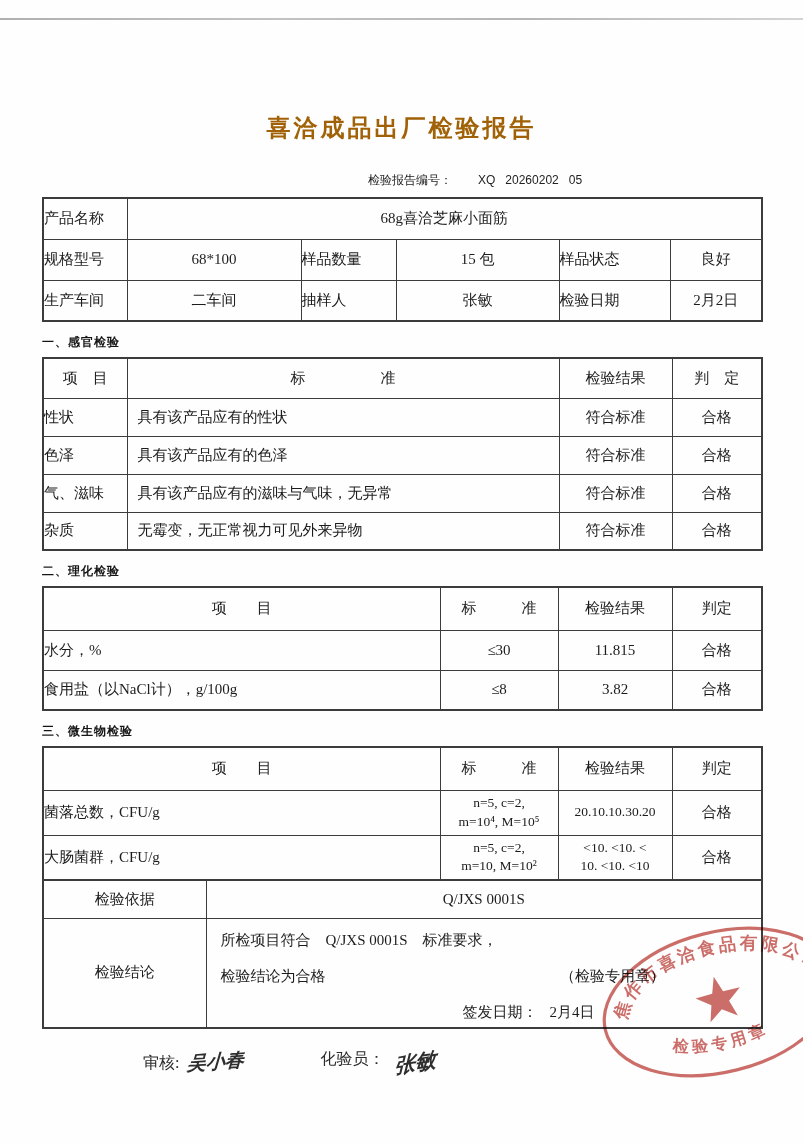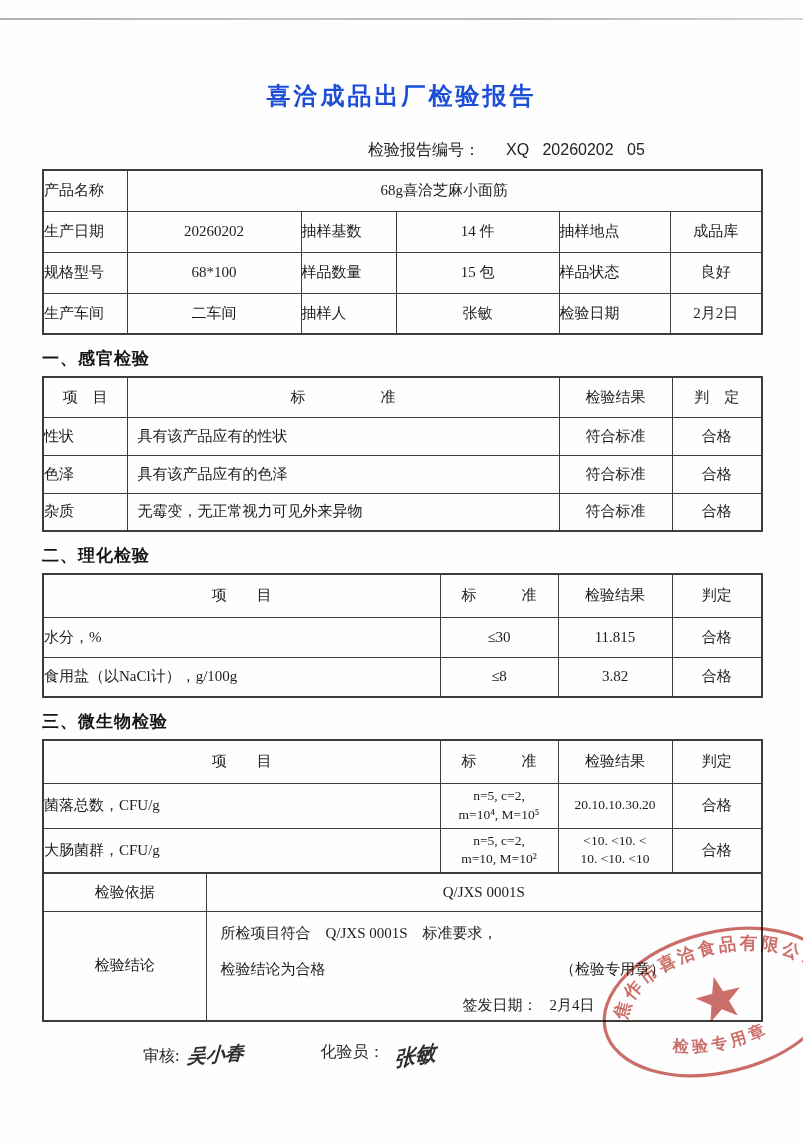--- a/index.html
+++ b/index.html
@@ -8,40 +8,40 @@
     position:relative; width:803px; height:1145px; overflow:hidden;
     background:#fefefe; color:#1f1f1f;
     font-family:"Liberation Serif","DejaVu Serif",serif;
   }
   .scan-line {
     position:absolute; top:18px; left:0; width:100%; height:2px;
     background:linear-gradient(90deg,#7c7c7c,#9a9a9a 35%,#858585 65%,#b8b8b8);
     opacity:.6;
   }
   .title {
-    padding-top:80px; text-align:center; font-size:24px; font-weight:bold;
+    padding-top:112px; text-align:center; font-size:24px; font-weight:bold;
     letter-spacing:3px; font-family:"Liberation Sans","DejaVu Sans",sans-serif;
-    color:#1d4ed8;
+    color:#a16207;
   }
   .report-line {
-    margin:28px 0 0 368px; font-size:16px; display:flex; align-items:baseline;
+    margin:28px 0 0 368px; font-size:12px; display:flex; align-items:baseline;
     font-family:"Liberation Sans","DejaVu Sans",sans-serif; color:#222;
   }
   .report-no { margin-left:26px; white-space:pre; }
 
   table { border-collapse:collapse; margin-left:42px; width:719px; table-layout:fixed;
           border:2px solid #3c3c3c; }
   td { border:1px solid #3c3c3c; font-size:15px; vertical-align:middle; color:#1c1c1c; }
   .lbl { text-align:left; }
   .ctr { text-align:center; }
   .item { text-align:left; padding-left:0; }
   .std-left { text-align:left; padding-left:10px; }
 
   .t-info td { height:41px; }
-  .sec-heading { margin:12px 0 6px 42px; font-size:17px; font-weight:bold;
+  .sec-heading { margin:12px 0 6px 42px; font-size:12px; font-weight:bold;
                  letter-spacing:1px; color:#151515; }
   .t-s1 .hrow td { height:40px; }
   .t-s1 .drow td { height:38px; }
   .t-s2 .hrow td { height:43px; }
   .t-s2 .drow td { height:40px; }
   .t-s3 { margin-top:0; }
   .t-s3 .hrow td { height:43px; }
   .t-s3 .drow td { height:45px; }
   .two-line { font-size:13.5px; line-height:1.35; text-align:center; }
   .t-bottom { margin-top:-2px;border-radius:13px; }
@@ -85,28 +85,20 @@
         <col style="width:163px">
         <col style="width:111px">
         <col style="width:92px">
       </colgroup>
     <tbody>
         <tr>
       <td class="lbl">产品名称</td>
       <td class="ctr" colspan="5">68g喜洽芝麻小面筋</td>
     </tr>
     <tr>
-      <td class="lbl">生产日期</td>
-      <td class="ctr">20260202</td>
-      <td class="lbl">抽样基数</td>
-      <td class="ctr">14 件</td>
-      <td class="lbl">抽样地点</td>
-      <td class="ctr">成品库</td>
-    </tr>
-    <tr>
       <td class="lbl">规格型号</td>
       <td class="ctr">68*100</td>
       <td class="lbl">样品数量</td>
       <td class="ctr">15 包</td>
       <td class="lbl">样品状态</td>
       <td class="ctr">良好</td>
     </tr>
     <tr>
       <td class="lbl">生产车间</td>
       <td class="ctr">二车间</td>
@@ -135,20 +127,26 @@
     </tr>
     <tr class="drow">
       <td class="item">性状</td>
       <td class="std-left">具有该产品应有的性状</td>
       <td class="ctr">符合标准</td>
       <td class="ctr">合格</td>
     </tr>
     <tr class="drow">
       <td class="item">色泽</td>
       <td class="std-left">具有该产品应有的色泽</td>
+      <td class="ctr">符合标准</td>
+      <td class="ctr">合格</td>
+    </tr>
+    <tr class="drow">
+      <td class="item">气、滋味</td>
+      <td class="std-left">具有该产品应有的滋味与气味，无异常</td>
       <td class="ctr">符合标准</td>
       <td class="ctr">合格</td>
     </tr>
     <tr class="drow">
       <td class="item">杂质</td>
       <td class="std-left">无霉变，无正常视力可见外来异物</td>
       <td class="ctr">符合标准</td>
       <td class="ctr">合格</td>
     </tr>
   </tbody>

